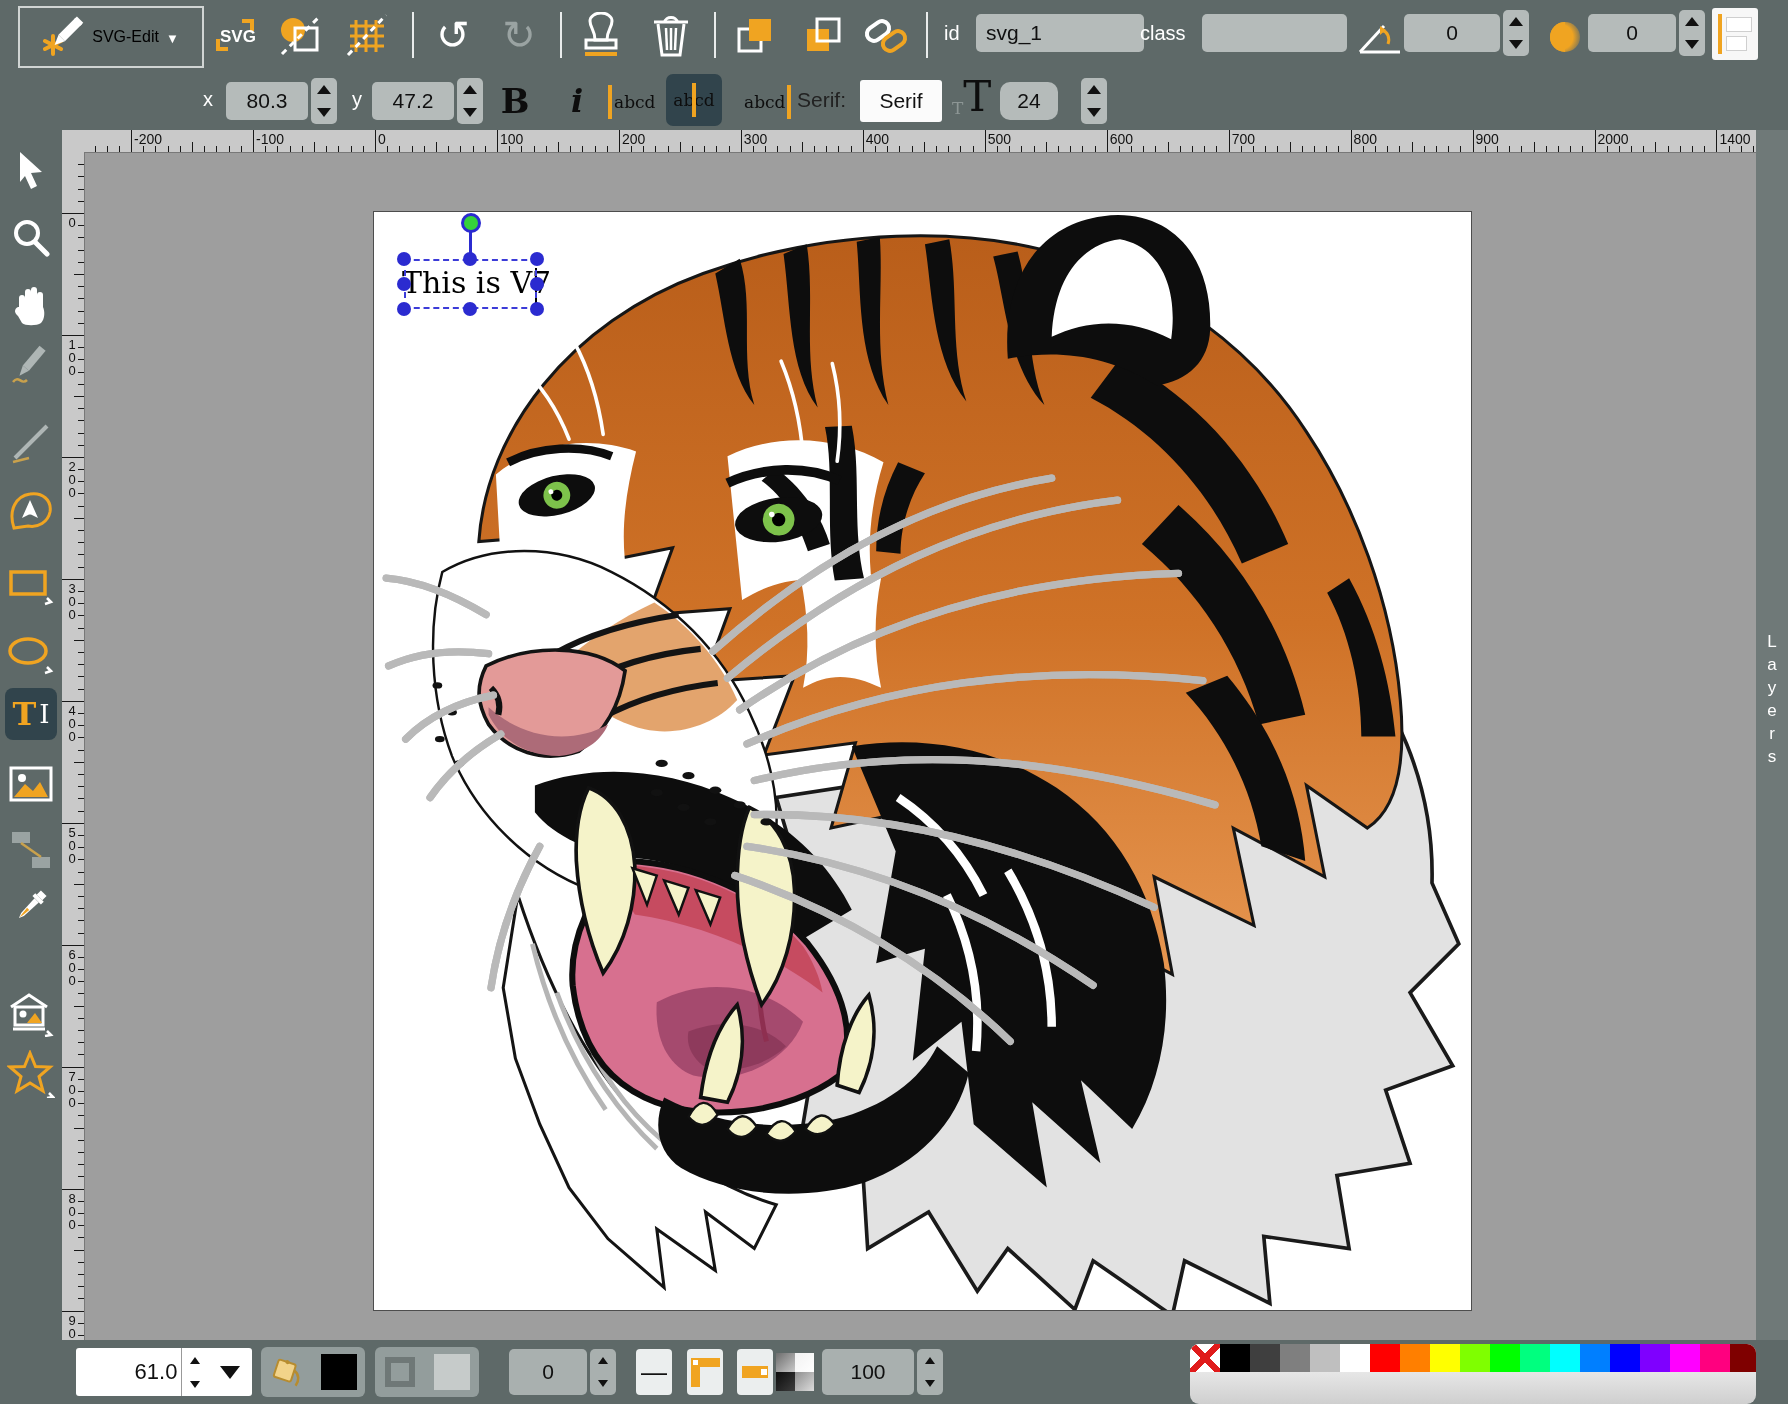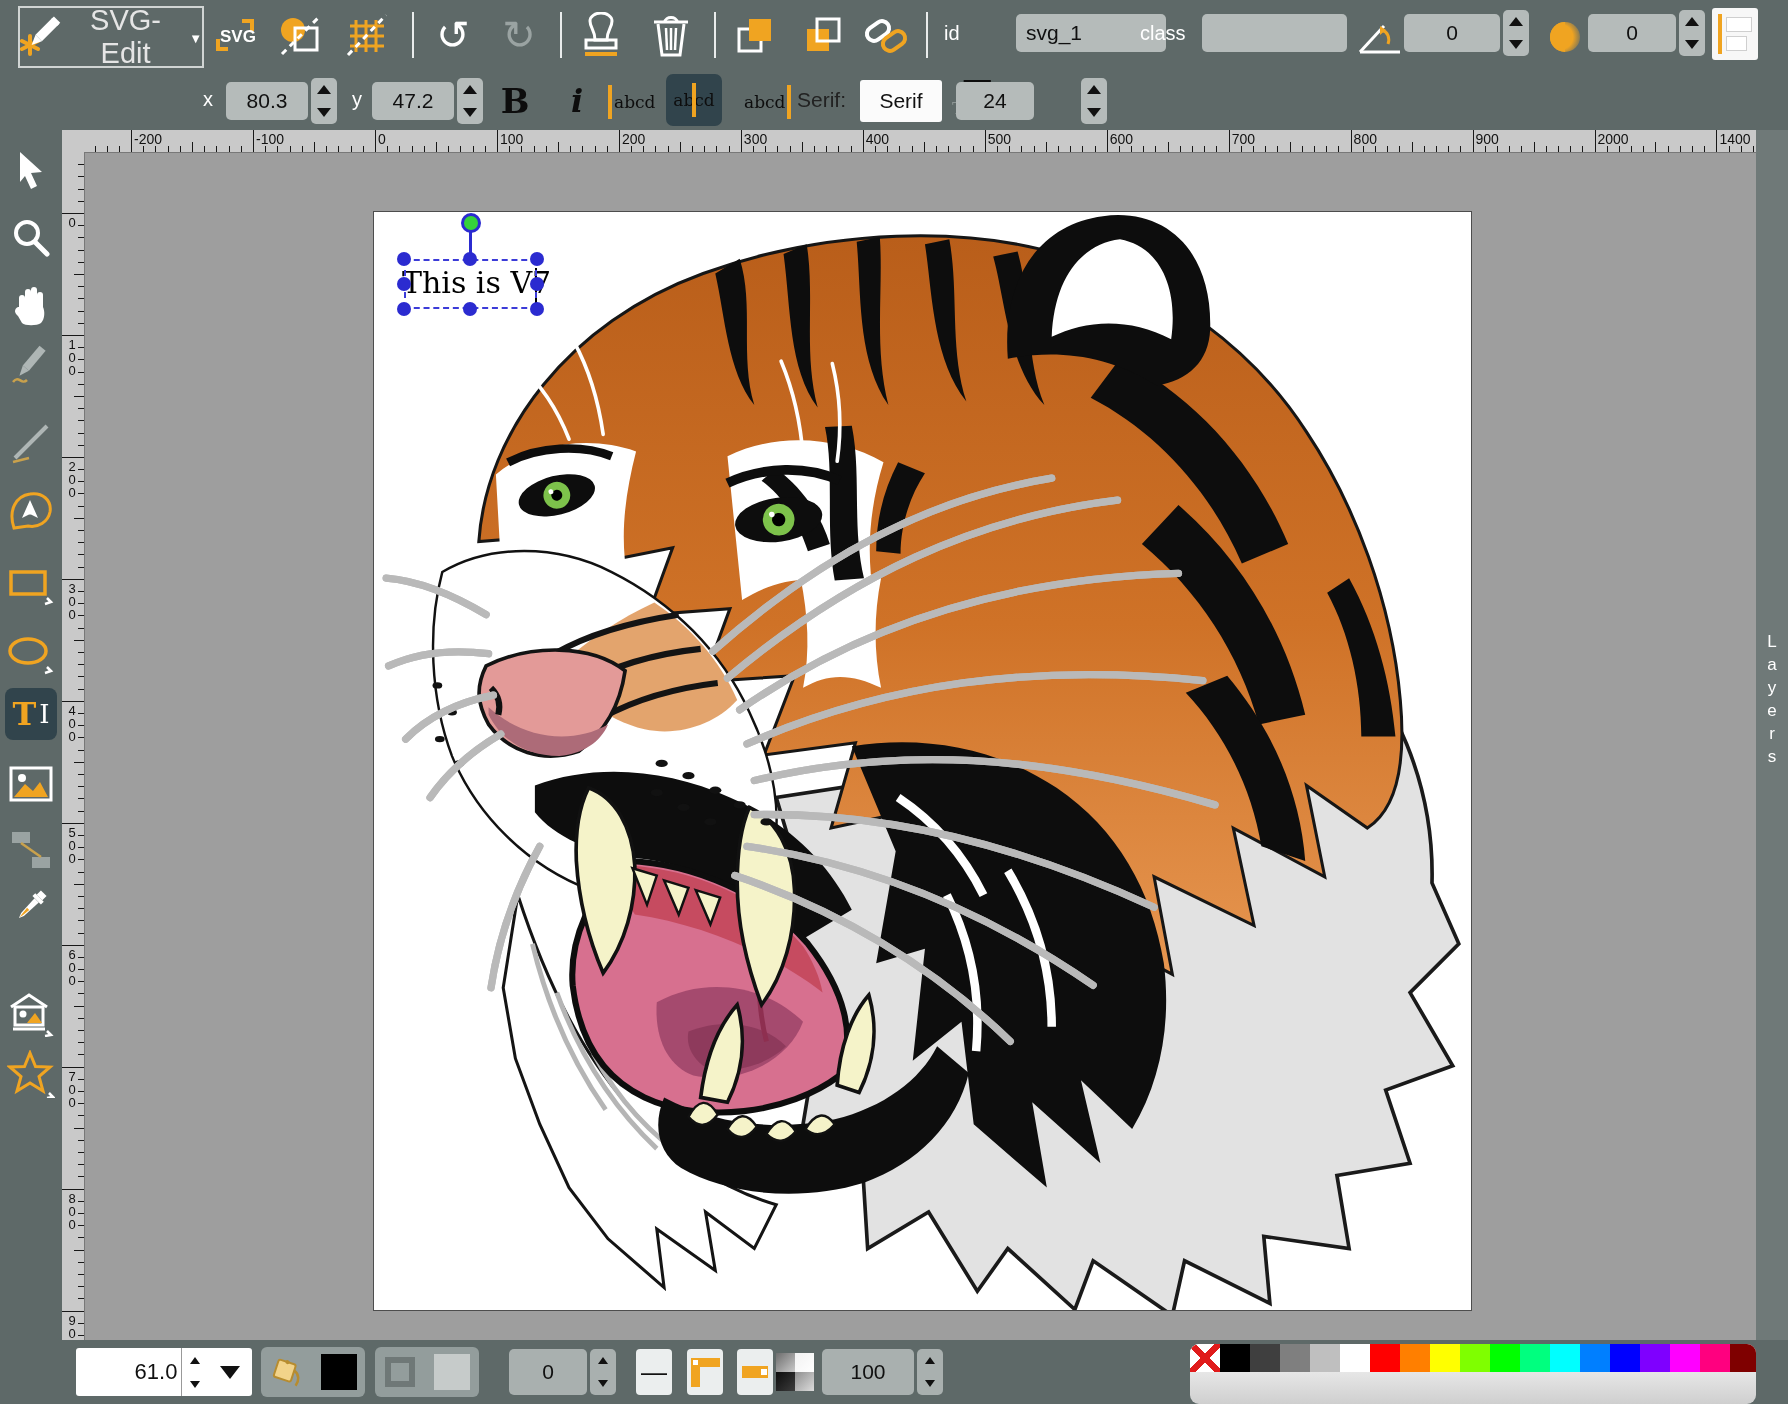--- a/index.html
+++ b/index.html
@@ -4,21 +4,21 @@
 <style>
   html,body{margin:0;padding:0;}
   body{width:1788px;height:1404px;position:relative;overflow:hidden;
        background:#5e6968;font-family:"Liberation Sans",sans-serif;
        -webkit-font-smoothing:antialiased;}
   .abs{position:absolute;}
   
   #tools-top{position:absolute;left:0;top:0;width:1788px;height:130px;background:#5e6968;z-index:40;}
   .logo-btn{position:absolute;left:18px;top:6px;width:182px;height:58px;border:2px solid #d0d4d3;
             display:flex;align-items:center;justify-content:center;gap:7px;cursor:pointer;}
-  .logo-label{color:#e5e5e5;font-size:29px;text-align:center;}
+  .logo-label{color:#000000;font-size:16px;text-align:center;}
   .logo-caret{color:#fff;font-size:13px;margin-top:3px;}
   .tbtn{position:absolute;width:50px;height:50px;top:10px;display:flex;align-items:center;
         justify-content:center;cursor:pointer;border-radius:5px;}
   .tsep{position:absolute;top:12px;width:2px;height:46px;background:#e9ecec;}
   .wlbl{position:absolute;color:#fff;font-size:20px;}
   .ginput{position:absolute;top:14px;height:38px;background:#b5bbba;border-radius:5px;border:none;
           color:#101010;font-size:21px;padding:0 10px;box-sizing:border-box;font-family:"Liberation Sans",sans-serif;}
   .spinval{position:absolute;top:14px;height:38px;background:#b5bbba;border-radius:5px;color:#101010;
            font-size:21px;display:flex;align-items:center;justify-content:center;}
   .spinarrows{position:absolute;top:10px;width:26px;height:46px;background:#b5bbba;border-radius:5px;
@@ -202,21 +202,21 @@
         <rect x="4" y="11" width="24" height="14" rx="7" fill="none" stroke="#fff" stroke-width="4"></rect>
       </g>
       <g transform="rotate(-35 32 28)">
         <rect x="20" y="21" width="24" height="14" rx="7" fill="none" stroke="#f0a421" stroke-width="4"></rect>
       </g>
     </svg>
   </div>
   <div class="tsep" style="left:926px;"></div>
 
   <span class="wlbl" style="left:944px;top:22px;">id</span>
-  <input class="ginput" style="left: 976px; width: 150px; margin-left: 40px;" value="svg_1">
+  <input class="ginput" style="left: 976px; width: 168px;" value="svg_1">
   <span class="wlbl" style="left:1140px;top:22px;">class</span>
   <input class="ginput" style="left: 1202px; width: 145px;" value="">
 
   <span class="abs" style="left:1358px;top:22px;">
     <svg width="44" height="32" viewBox="0 0 44 32">
       <path d="M2,30 L42,30 L30,6 Z" fill="none" stroke="#fff" stroke-width="0"></path>
       <line x1="2" y1="30" x2="42" y2="30" stroke="#fff" stroke-width="3"></line>
       <line x1="2" y1="30" x2="26" y2="4" stroke="#fff" stroke-width="3"></line>
       <path d="M30,22 C32,16 30,10 24,8" fill="none" stroke="#f0a421" stroke-width="3"></path>
       <polygon points="22,4 28,8 22,13" fill="#f0a421"></polygon>
@@ -295,21 +295,21 @@
   <div class="anchor-btn" style="left:742px;">
     <span class="anchor-word">abcd</span>
     <div class="anchor-bar"></div>
   </div>
   <span class="fontlbl" style="left:797px;">Serif:</span>
   <div class="serif-btn" style="left:860px;">Serif</div>
   <div class="fsize-icon" style="left:952px;">
     <span class="fsize-small">T</span>
     <span class="fsize-big">T</span>
   </div>
-  <div class="spinval r2val" style="left:956px;width:78px;">24</div>
+  <div class="spinval r2val" style="left:1000px;width:58px;border-radius:10px;">24</div>
   <div class="spinarrows r2arrows" style="left:1081px;">
     <div class="sa">
         <div class="tri-up"></div>
       </div>
     <div class="sa">
         <div class="tri-dn"></div>
       </div>
   </div>
 </div>
 

